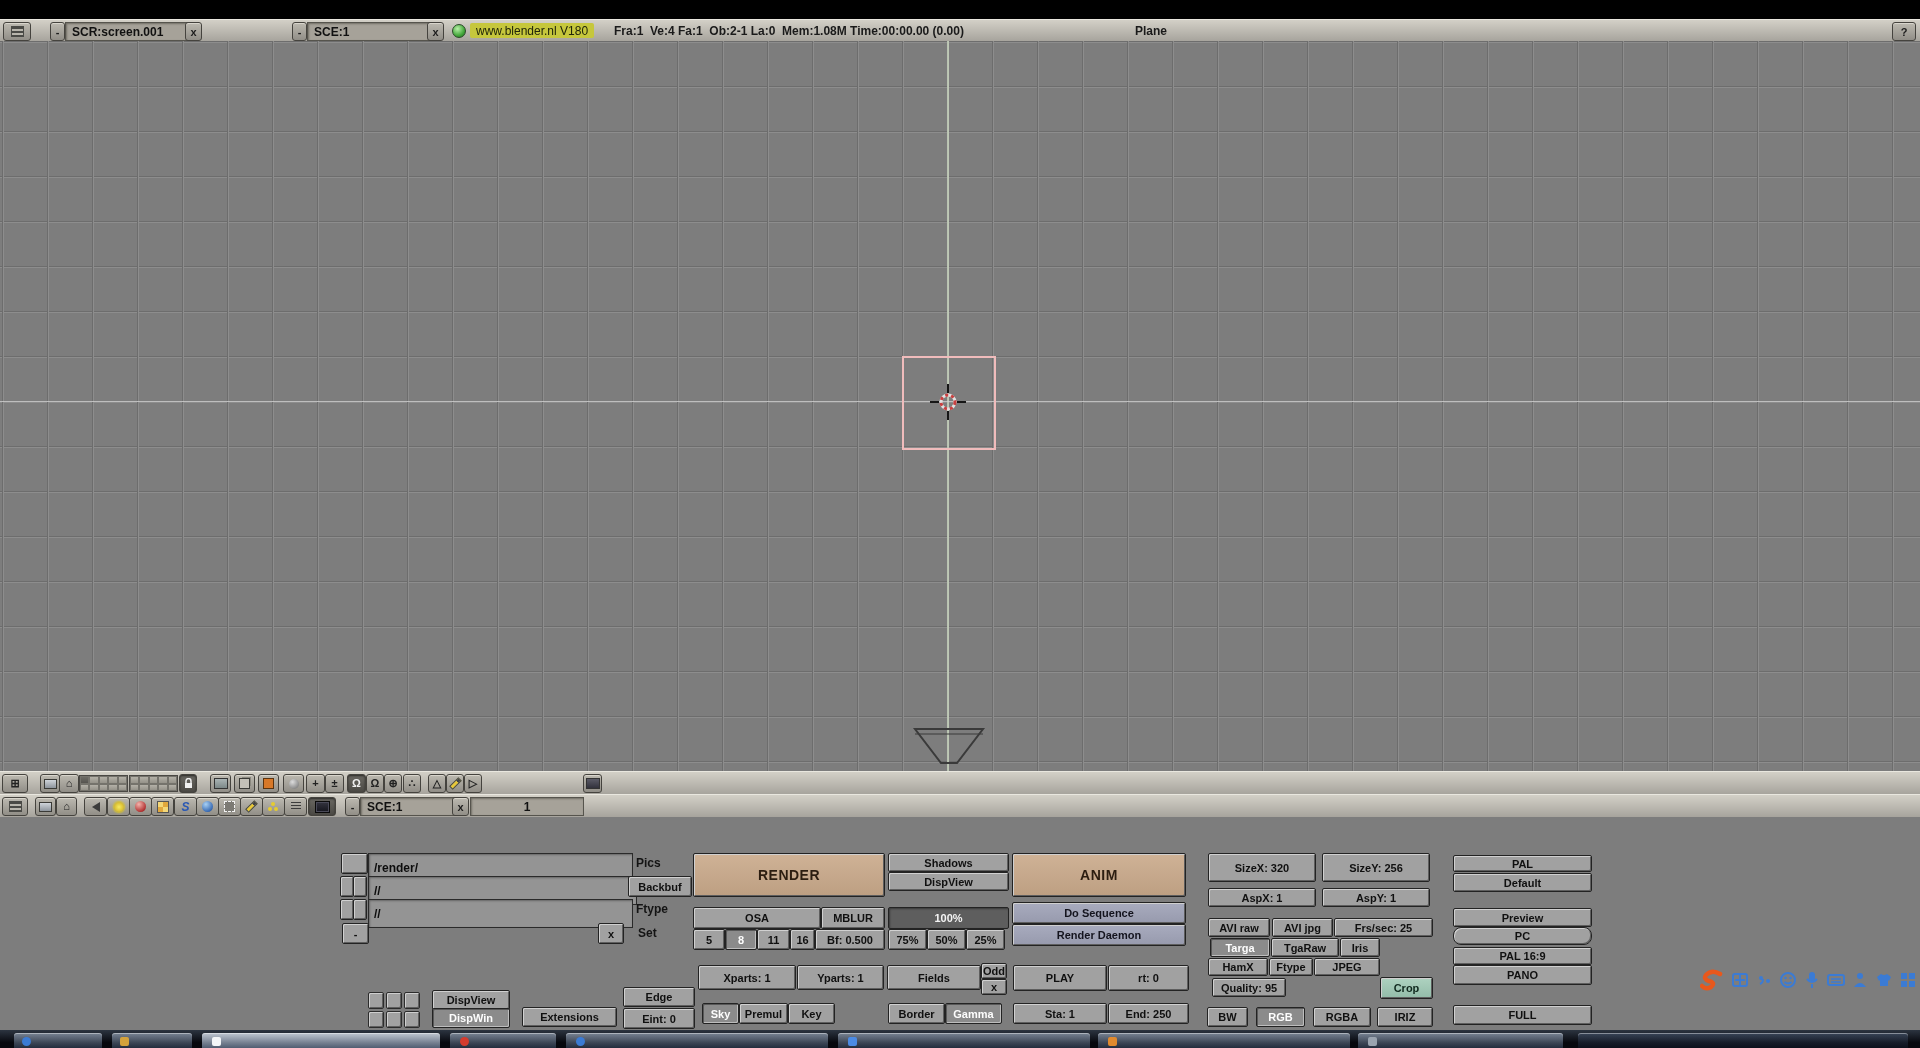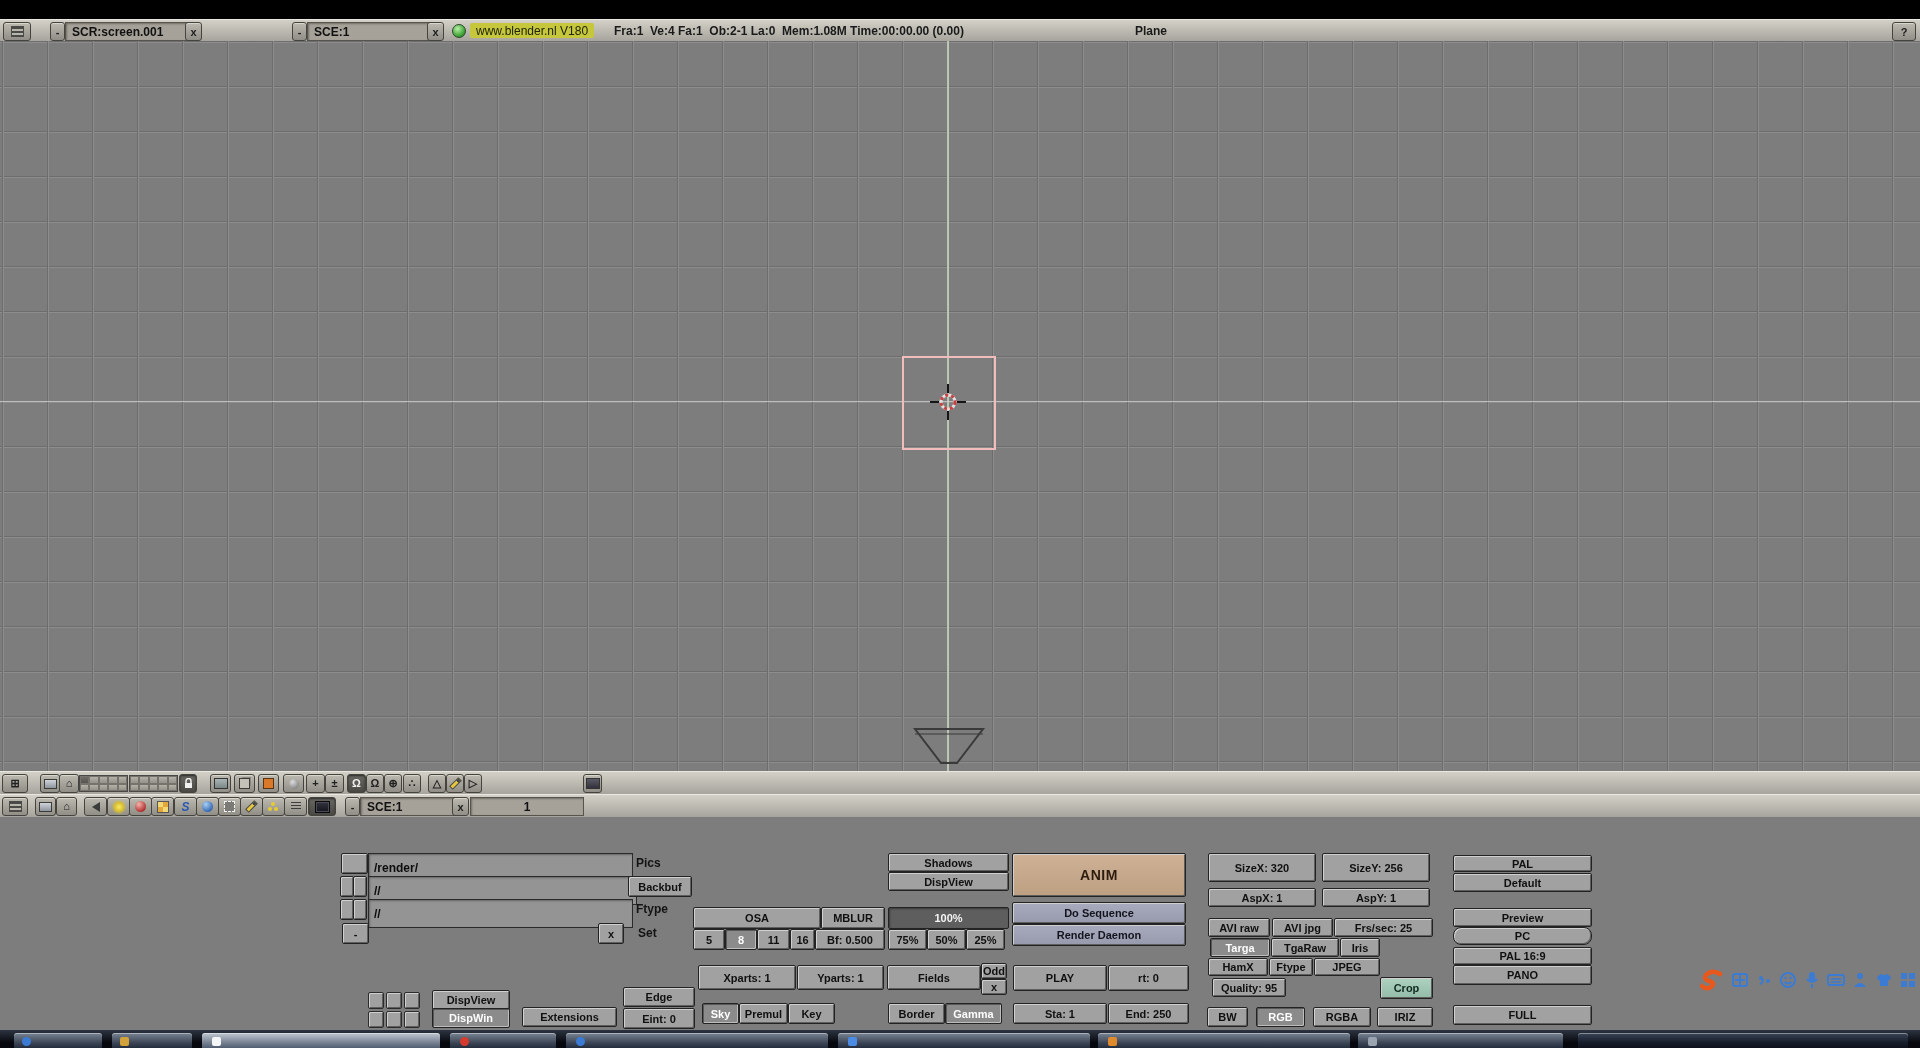--- a/index.html
+++ b/index.html
@@ -276,20 +276,21 @@
     <div class="field" style="left:368px;top:59px;width:257px;height:19px;">//</div>
     <div class="btn" style="left:628px;top:59px;width:62px;height:19px;">Backbuf</div>
     <div class="btn" style="left:340px;top:82px;width:12px;height:19px;"></div>
     <div class="btn" style="left:353px;top:82px;width:12px;height:19px;"></div>
     <div class="field" style="left:368px;top:82px;width:253px;height:19px;">//</div>
     <div class="lbl" style="left:636px;top:85px;">Ftype</div>
     <div class="btn" style="left:342px;top:106px;width:25px;height:19px;">-</div>
     <div class="btn" style="left:598px;top:106px;width:24px;height:19px;">x</div>
     <div class="lbl" style="left:638px;top:109px;">Set</div>
 
+    <div class="btn tan" style="left:693px;top:36px;width:190px;height:42px;">RENDER</div>
     <div class="btn" style="left:888px;top:36px;width:119px;height:17px;">Shadows</div>
     <div class="btn" style="left:888px;top:55px;width:119px;height:17px;">DispView</div>
     <div class="btn" style="left:693px;top:90px;width:126px;height:20px;">OSA</div>
     <div class="btn" style="left:821px;top:90px;width:62px;height:20px;">MBLUR</div>
     <div class="btn slider" style="left:888px;top:90px;width:119px;height:20px;">100%</div>
     <div class="btn" style="left:693px;top:112px;width:30px;height:19px;">5</div>
     <div class="btn pressed" style="left:725px;top:112px;width:30px;height:19px;">8</div>
     <div class="btn" style="left:757px;top:112px;width:31px;height:19px;">11</div>
     <div class="btn" style="left:790px;top:112px;width:23px;height:19px;">16</div>
     <div class="btn" style="left:815px;top:112px;width:68px;height:19px;">Bf: 0.500</div>

